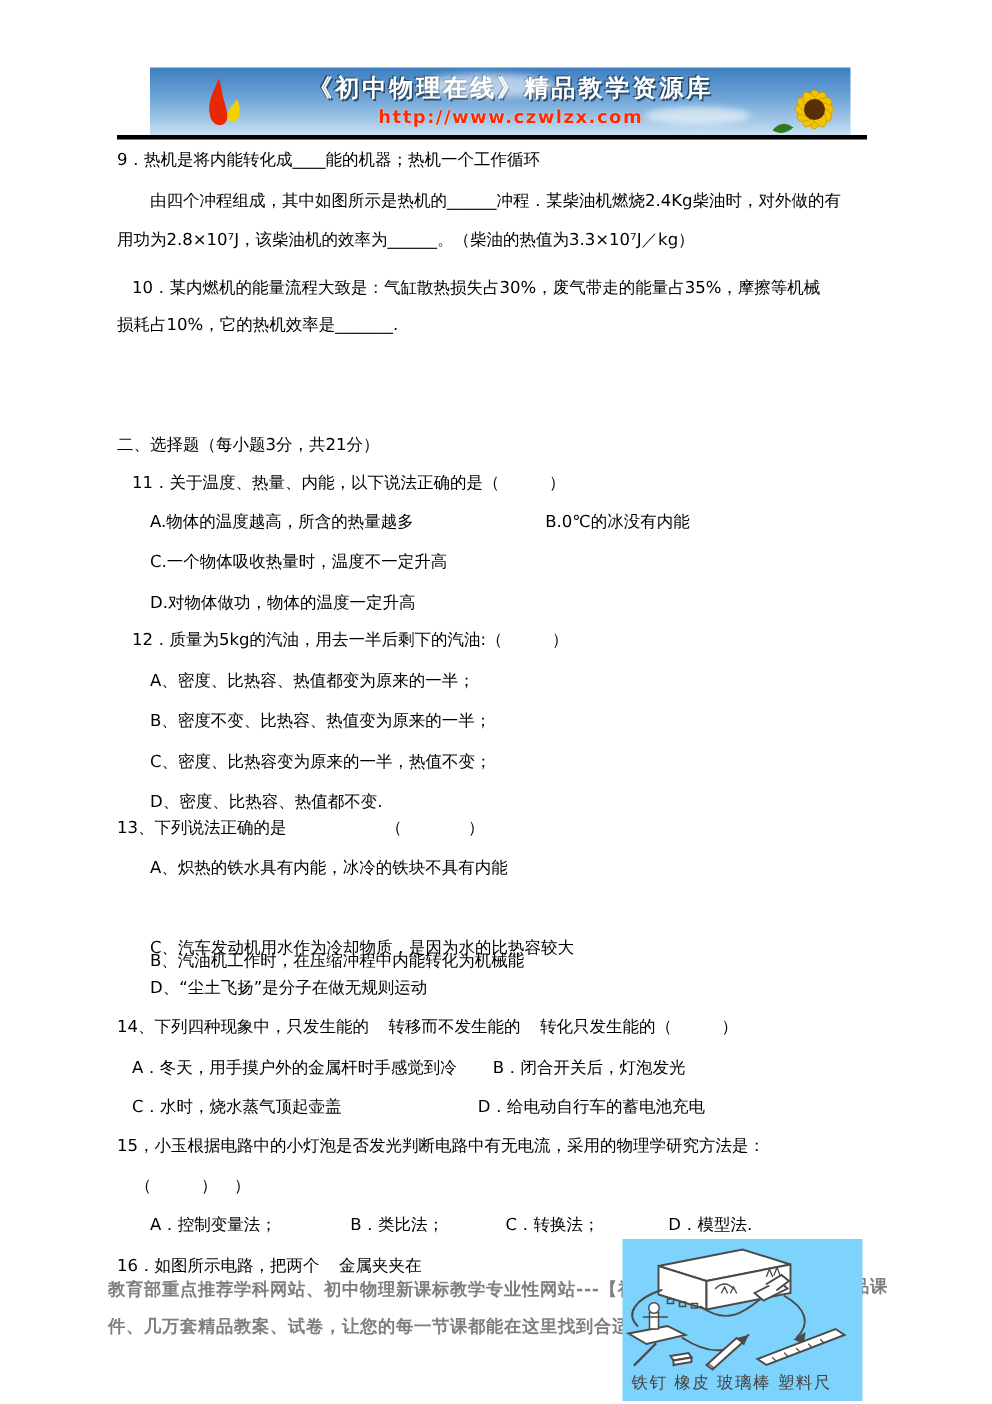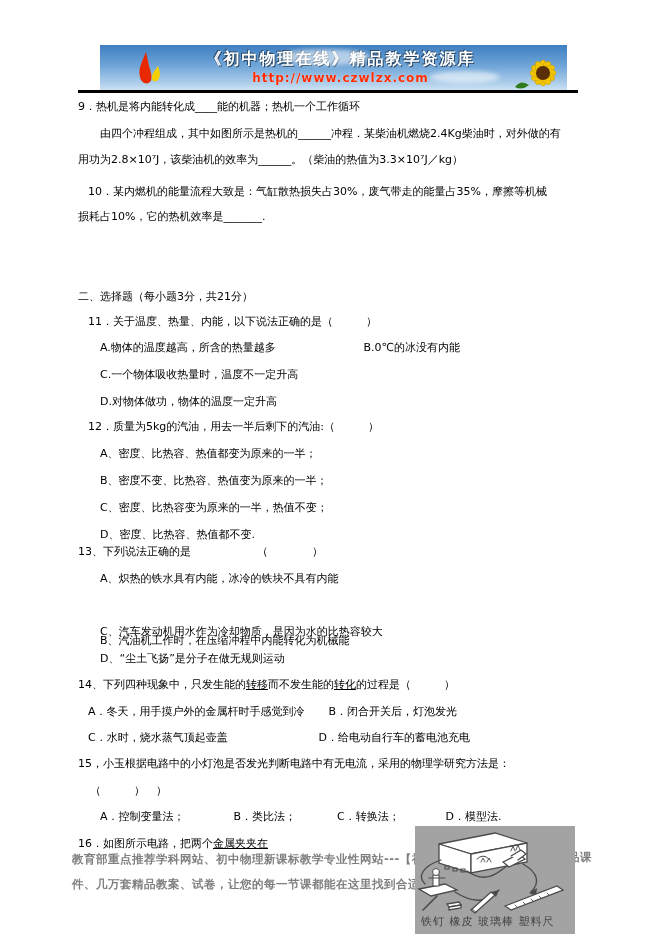--- a/index.html
+++ b/index.html
@@ -23,35 +23,35 @@
     color:#fff;font-weight:bold;font-size:16px;letter-spacing:2px;
     text-shadow:1px 1px 0 #2a4a6a,-1px -1px 0 #2a4a6a;
   }
   .banner-url{color:#ff2a00;font-size:12px;font-weight:bold;letter-spacing:1px;
     text-shadow:0 0 1px #fff;}
   .banner-flower{position:absolute;right:4px;top:10px;}
   .rule{position:absolute;left:78px;top:90px;width:500px;height:3px;background:#000;}
 
   
   .ln{position:absolute;left:78px;font-size:11px;line-height:17px;white-space:nowrap;color:#000;}
-  .u{text-decoration:underline;}
+  .u{padding-left:13px;}
   .colA{display:inline-block;}
 
   
   .anstable{position:absolute;left:78px;top:225px;border-collapse:collapse;}
   .anstable td{
     border:1.5px solid #000;width:66.6px;height:26px;text-align:center;
     font-size:12.5px;padding:0;
   }
 
   
   .wm{position:absolute;color:#7f7f7f;font-weight:bold;font-size:11.5px;white-space:nowrap;letter-spacing:.5px;}
 
   
-  .figure{position:absolute;left:415px;top:826px;width:160px;height:108px;background:#a3a3a3;}
+  .figure{position:absolute;left:415px;top:826px;width:160px;height:108px;background:#7dd3fc;}
   .figure svg{display:block;}
   .fig-labels{position:absolute;left:6px;top:88px;font-size:11px;color:#444;white-space:nowrap;letter-spacing:1px;}
 </style>
 </head>
 <body>
 
 <div class="page">
 
   <div class="banner">
     <div class="cloud" style="left:180px;top:4px;width:90px;height:16px;"></div>
@@ -109,21 +109,21 @@
   <div class="ln" style="top:499px;left:100px;">C、密度、比热容变为原来的一半，热值不变；</div>
   <div class="ln" style="top:526px;left:100px;">D、密度、比热容、热值都不变.</div>
 
   <div class="ln" style="top:543px;">13、下列说法正确的是　　　　　　（　　　　）</div>
   <div class="ln" style="top:570px;left:100px;">A、炽热的铁水具有内能，冰冷的铁块不具有内能</div>
   <div class="ln" style="top:596px;left:100px;margin-top:36px;">B、汽油机工作时，在压缩冲程中内能转化为机械能</div>
   <div class="ln" style="top:623px;left:100px;">C、汽车发动机用水作为冷却物质，是因为水的比热容较大</div>
   <div class="ln" style="top:650px;left:100px;">D、“尘土飞扬”是分子在做无规则运动</div>
 
   <div class="ln" style="top:676px;">
-    <span>14、下列四种现象中，只发生能的</span><span class="u">转移</span><span>而不发生能的</span><span class="u">转化</span><span>的过程是（　　　）</span>
+    <span>14、下列四种现象中，只发生能的</span><span class="u">转移</span><span>而不发生能的</span><span class="u">转化</span><span>只发生能的（　　　）</span>
   </div>
   <div class="ln" style="top:703px;left:88px;">
     <span class="colA" style="width:237px;">A．冬天，用手摸户外的金属杆时手感觉到冷</span>
     <span>B．闭合开关后，灯泡发光</span>
   </div>
   <div class="ln" style="top:729px;left:88px;">
     <span class="colA" style="width:227px;">C．水时，烧水蒸气顶起壶盖</span>
     <span>D．给电动自行车的蓄电池充电</span>
   </div>
 

